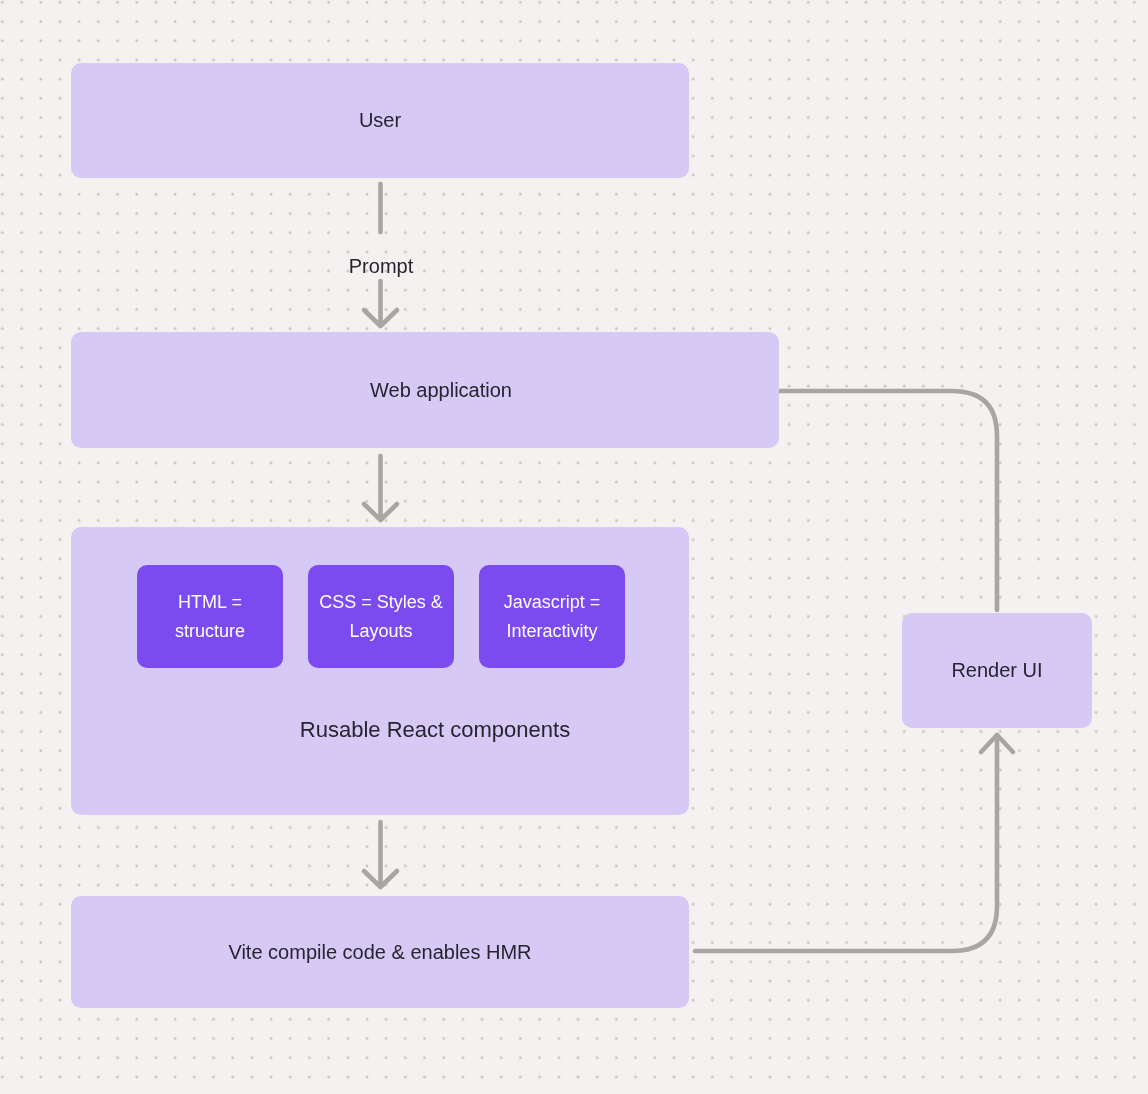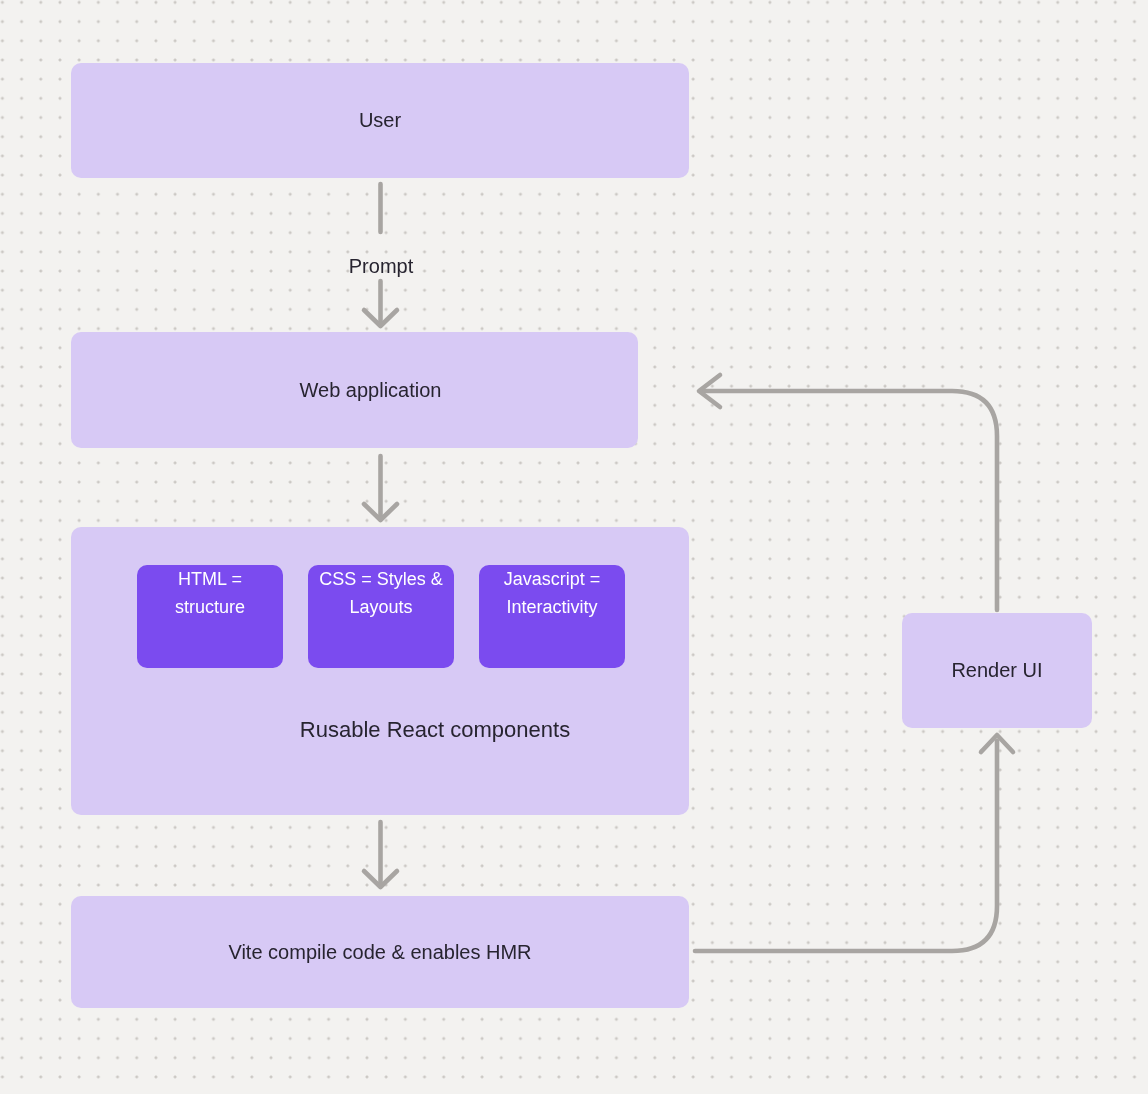--- a/index.html
+++ b/index.html
@@ -15,27 +15,27 @@
     background-image:radial-gradient(circle, var(--dot) 1.4px, transparent 1.6px);
     background-size:19.2px 19.2px;
     background-position:12px 12px;
   }
   .node{
     position:absolute; display:flex; align-items:center; justify-content:center;
     background:var(--light); border-radius:10px;
     color:var(--ink); font-size:20px; text-align:center;
   }
   .node-user{left:71px; top:63px; width:618px; height:115px;}
-  .node-webapp{left:71px; top:332px; width:567px; height:116px;padding-left:32px;}
+  .node-webapp{left:71px; top:332px; width:708px; height:116px;padding-left:32px;}
   .node-group{left:71px; top:527px; width:618px; height:288px; display:block;}
   .node-vite{left:71px; top:896px; width:618px; height:112px;}
   .node-render{left:902px; top:613px; width:190px; height:115px;}
   .subnode{
     position:absolute; top:38px; width:146px; height:103px;
-    display:flex; align-items:flex-start; justify-content:center;
+    display:flex; align-items:center; justify-content:center;
     background:var(--dark); border-radius:10px;
     color:var(--ink-light); font-size:18px; line-height:1.56; text-align:center;
     padding:0 10px;
   }
   .subnode.pos-html{left:66px;}
   .subnode.pos-css{left:237px;}
   .subnode.pos-js{left:408px;}
   .group-label{
     position:absolute; left:332px; top:190px; transform:translateX(-50%);
     white-space:nowrap; color:var(--ink); font-size:22px; line-height:26px;margin-left:32px;

